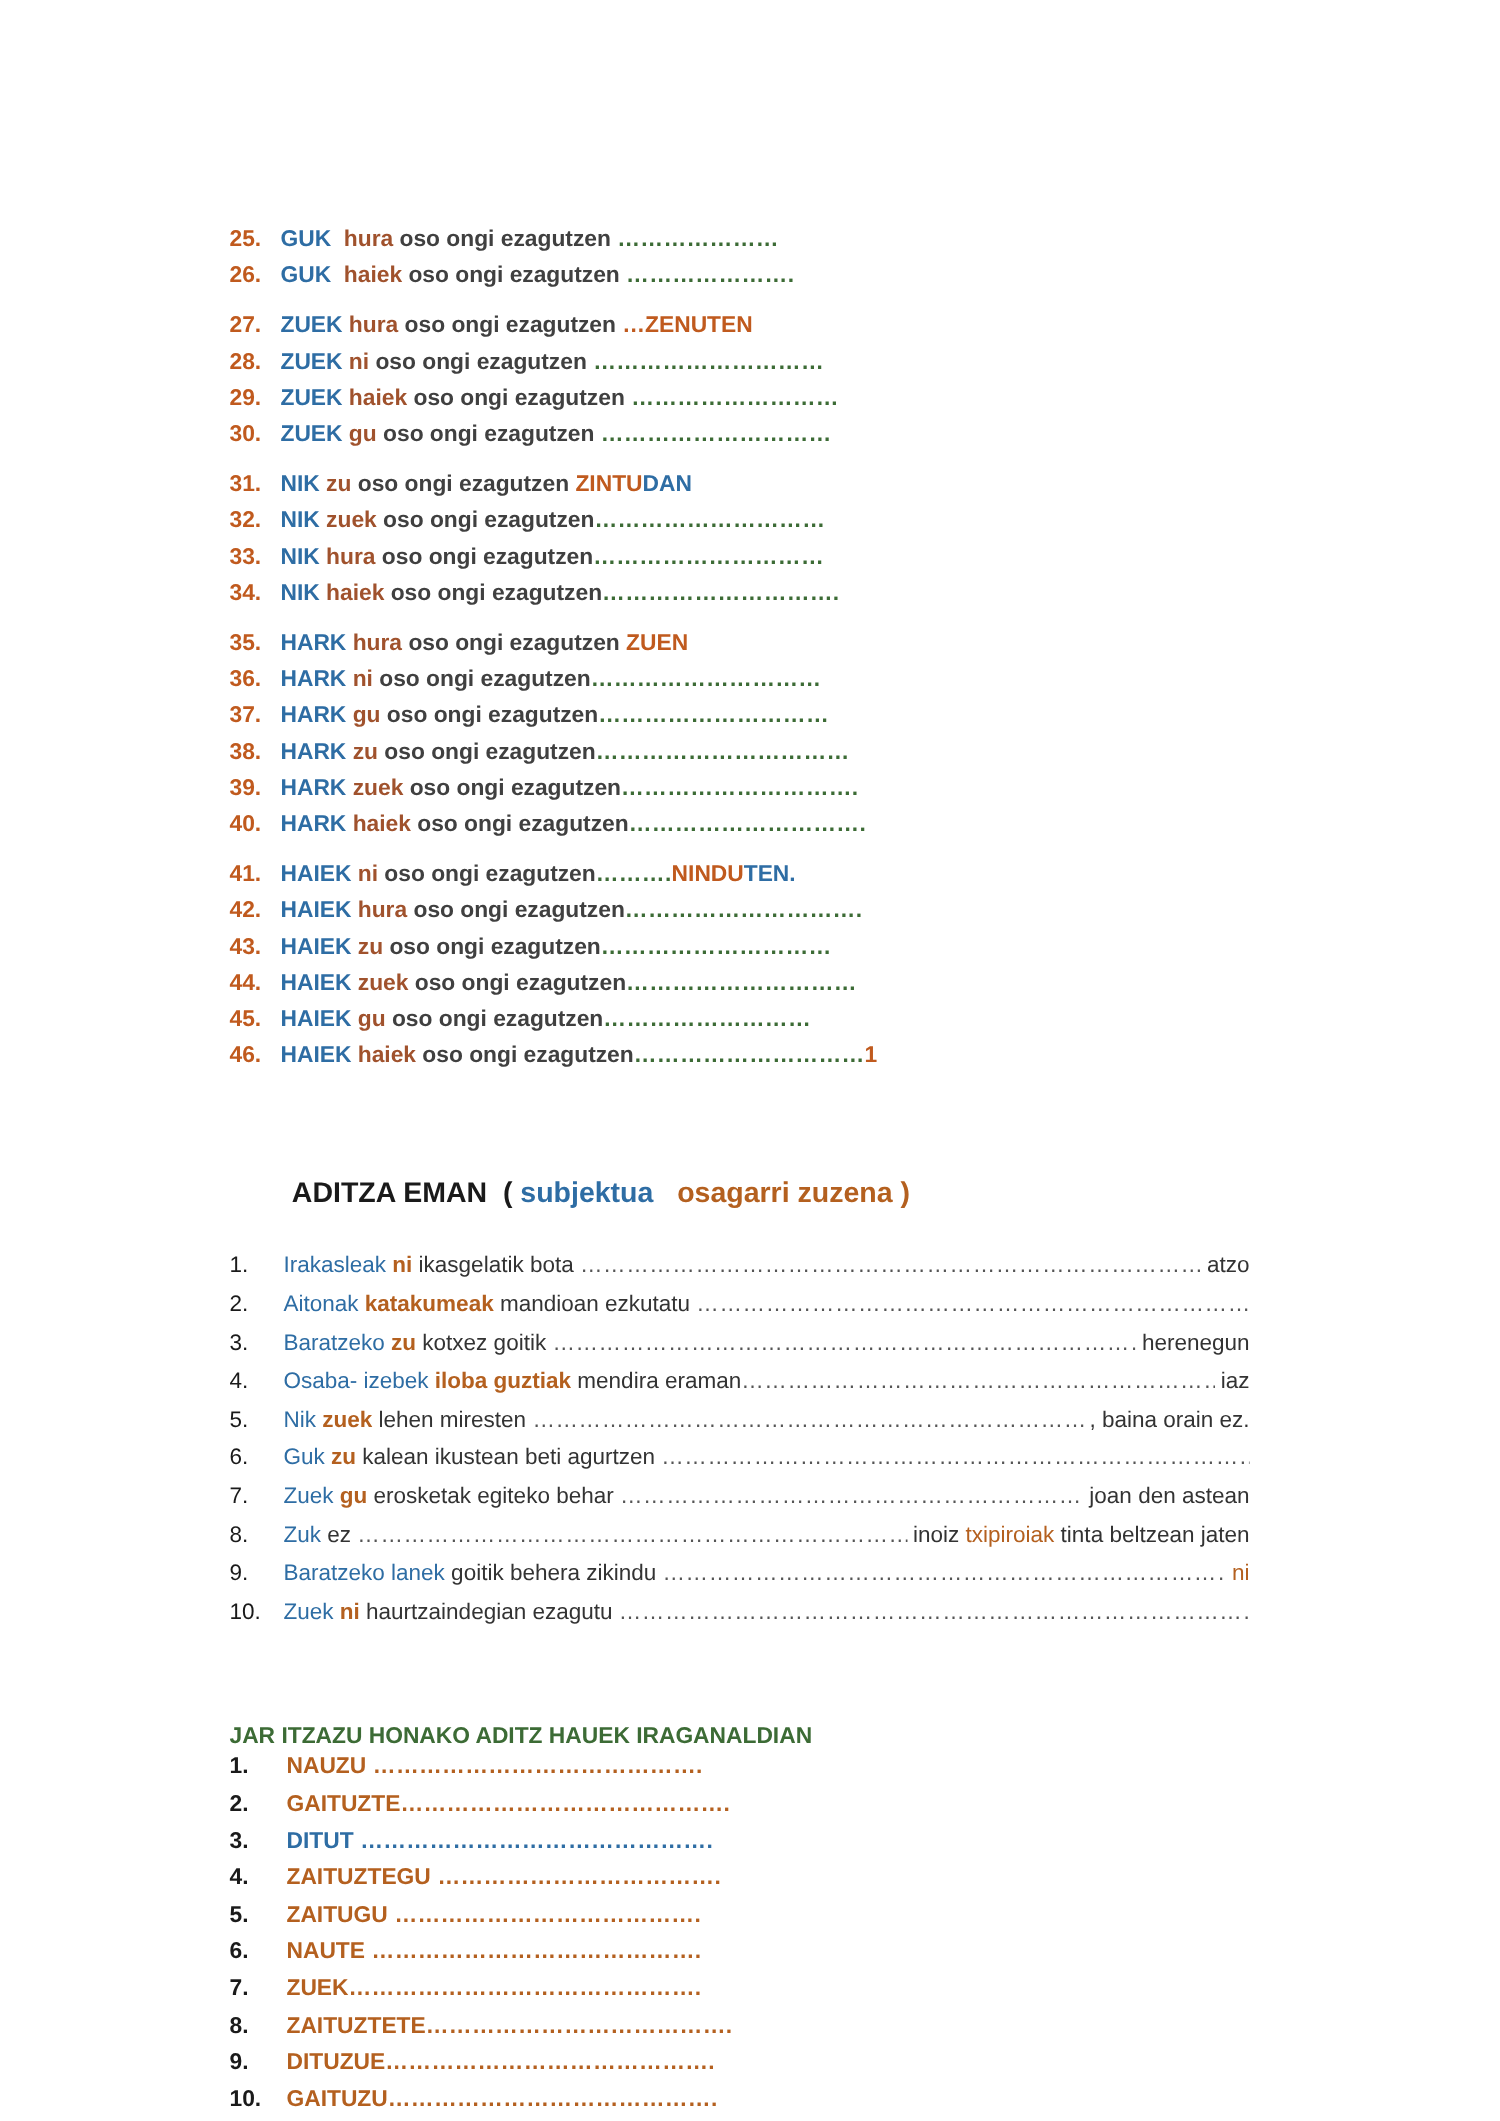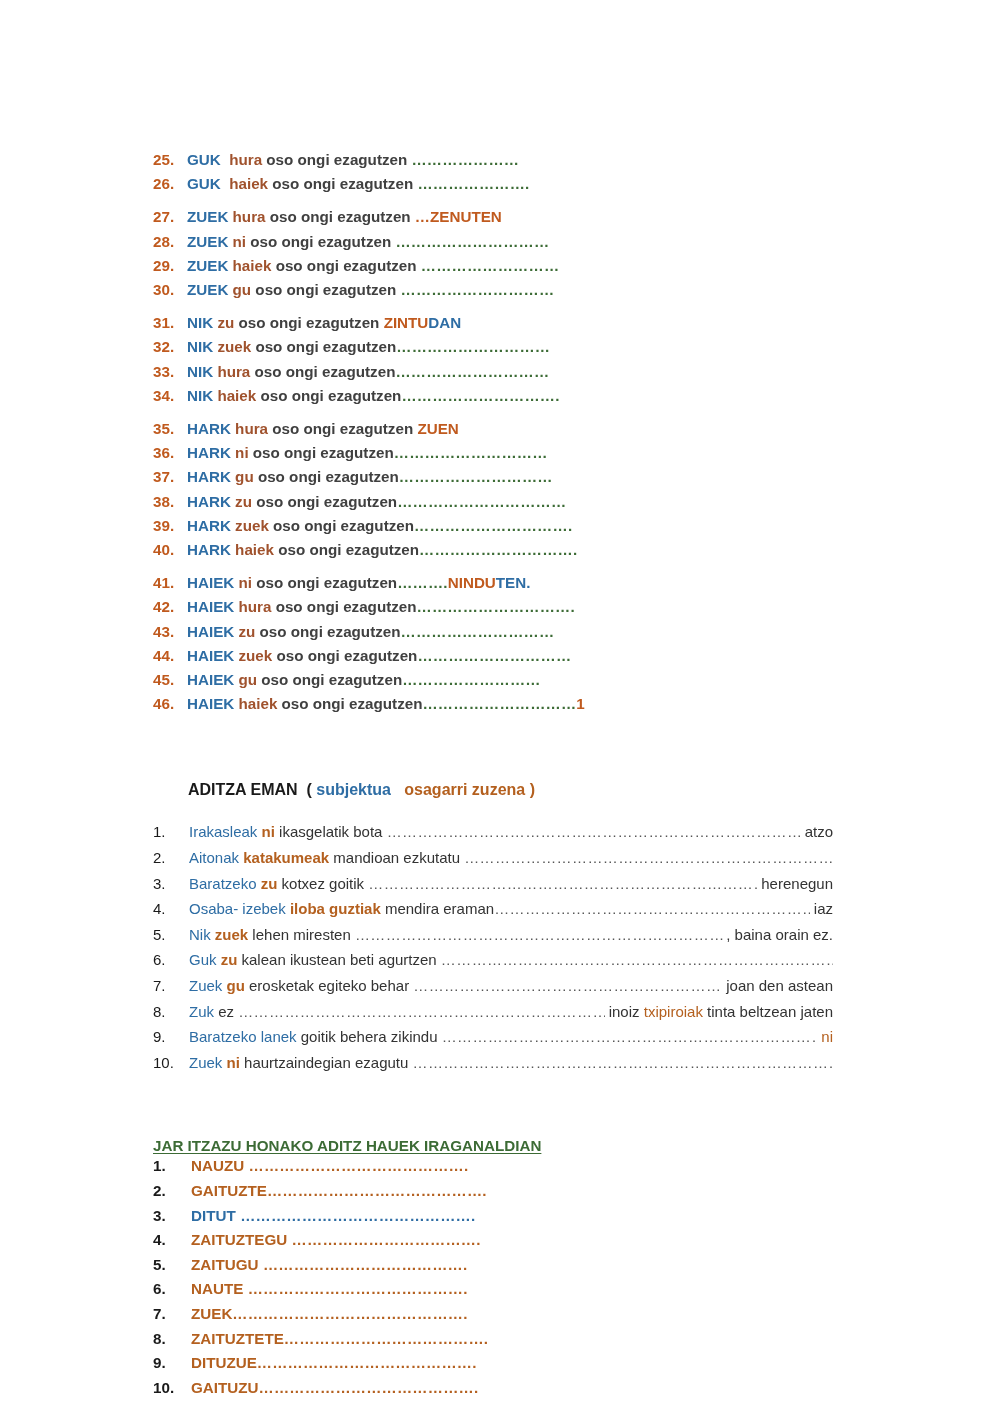--- a/index.html
+++ b/index.html
@@ -58,21 +58,21 @@
   .sec1 .obj   { color: #a0522d; }
   .sec1 .verb  { color: #404040; }
   .sec1 .dots  { color: #3c6b35; letter-spacing: .2px; }
   .sec1 .ans-o { color: #c05a1e; }
   .sec1 .ans-b { color: #2e6da4; }
   .sec1 .gap   { height: 9px; }
 
   
   .sec2-wrap { margin-top: 47px; }
   .sec2-head {
-    font-size: 16px;
+    font-size: 19px;
     font-weight: bold;
     white-space: pre;
     margin-bottom: 2px;
   }
   .sec2-head .h-plain { color: #1a1a1a; }
   .sec2-head .h-subj  { color: #2e6da4; }
   .sec2-head .h-obj   { color: #b4601f; }
 
   .sec2 { font-size: 15px; }
   .sec2 li {
@@ -104,21 +104,20 @@
   }
   .sec2 .tail { color: #333333; }
   .sec2 .tail-obj { color: #b4601f; font-weight: normal; }
 
   
   .sec3-wrap { margin-top: 62px; }
   .sec3-head {
     font-size: 15.2px;
     font-weight: bold;
     color: #3c6b35;
-    text-decoration: underline;
     text-underline-offset: 2px;
     white-space: pre;
   }
   .sec3 {
     font-size: 15.2px;
     margin-top: 29px;
     padding-left: 4px;
   }
   .sec3 li {
     line-height: 24.6px;

